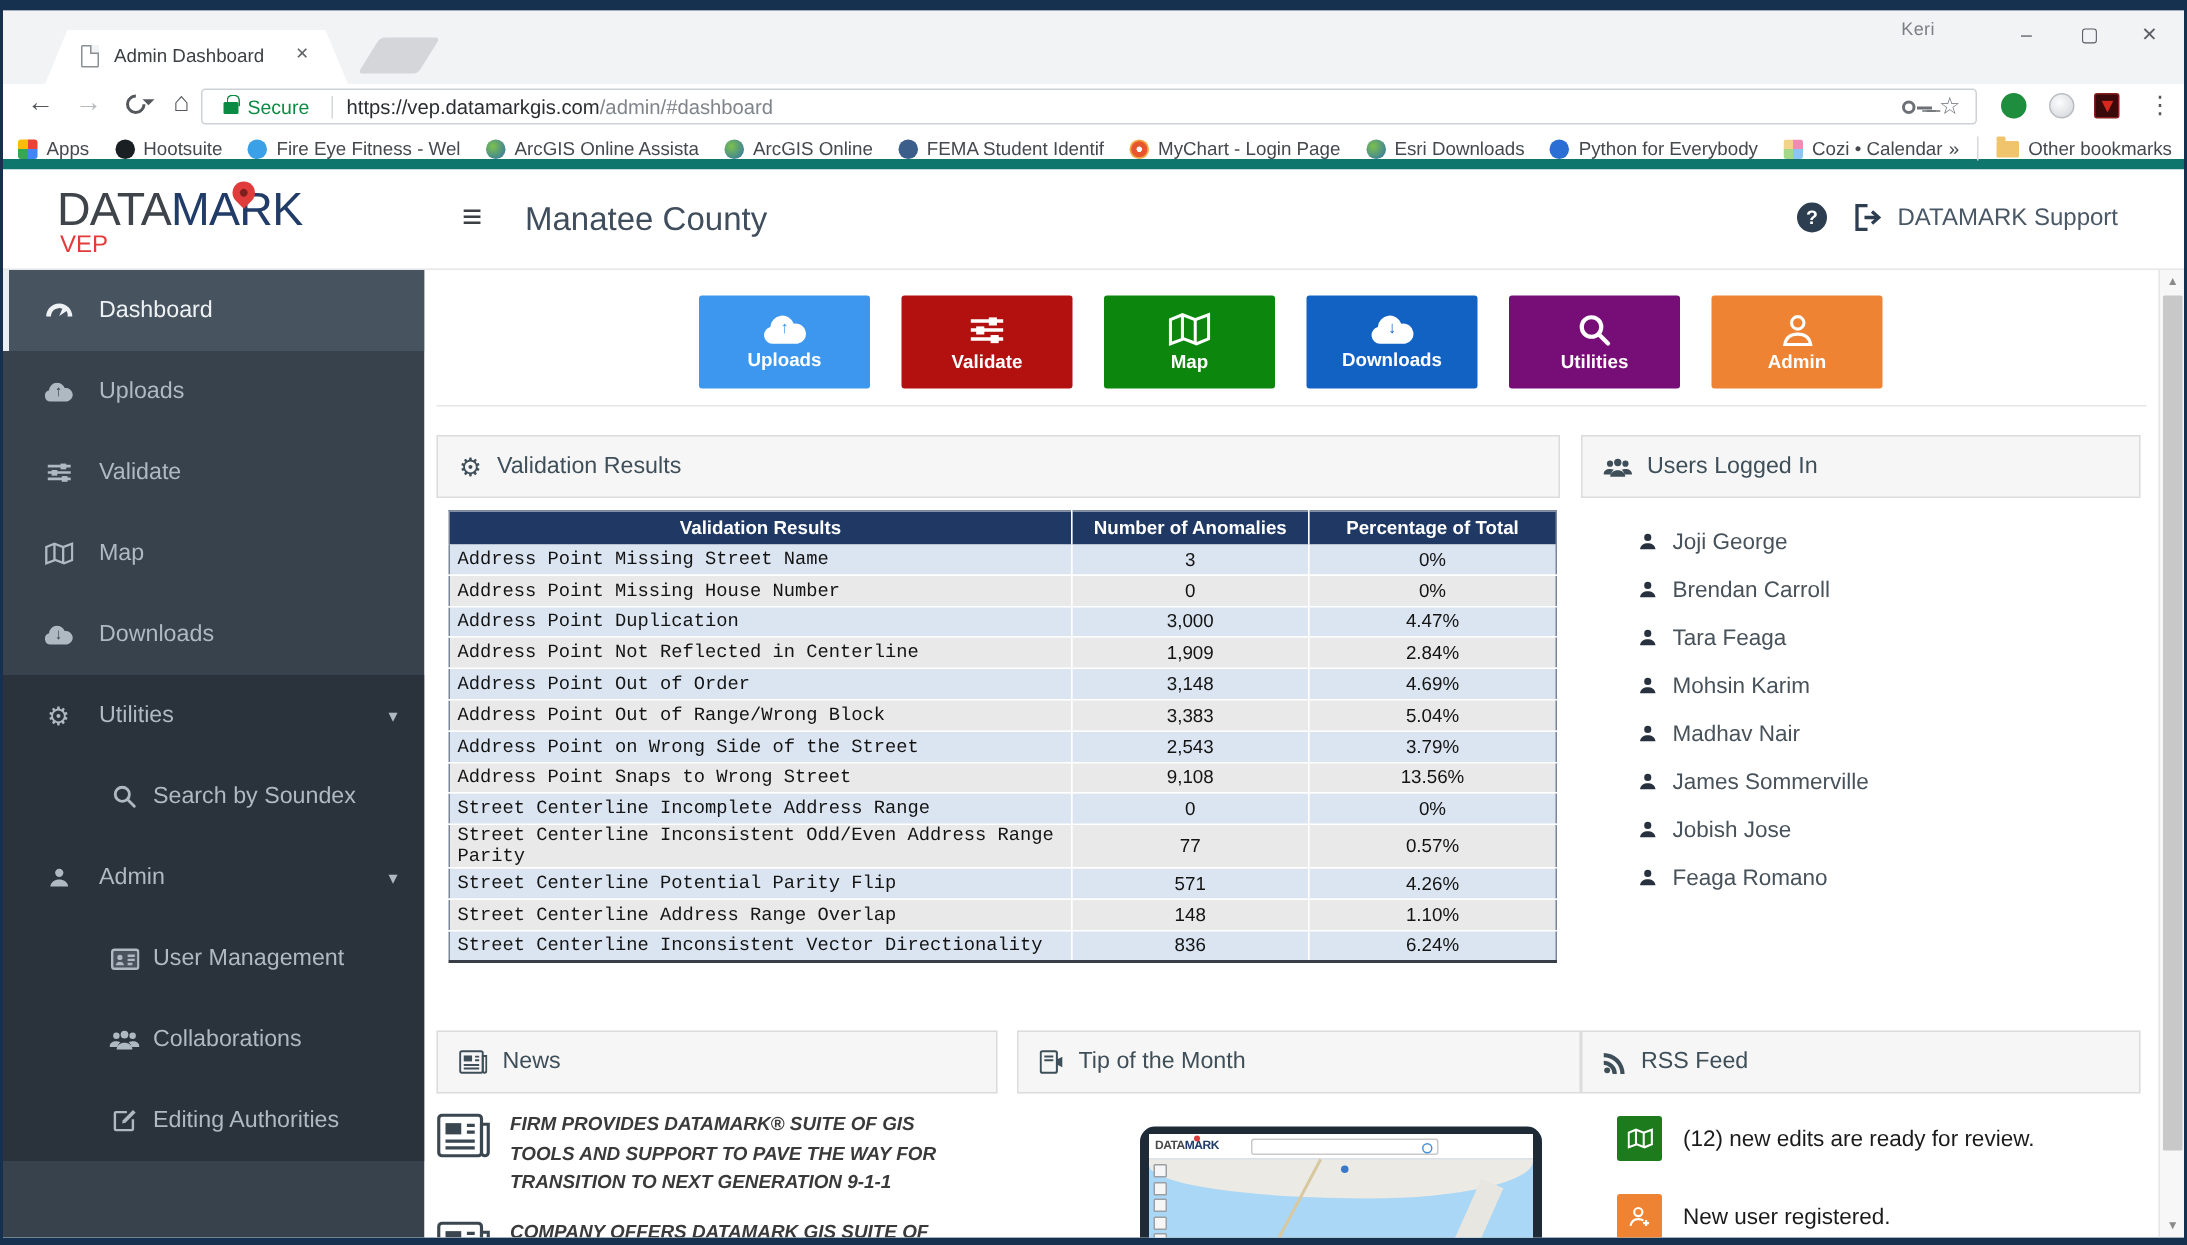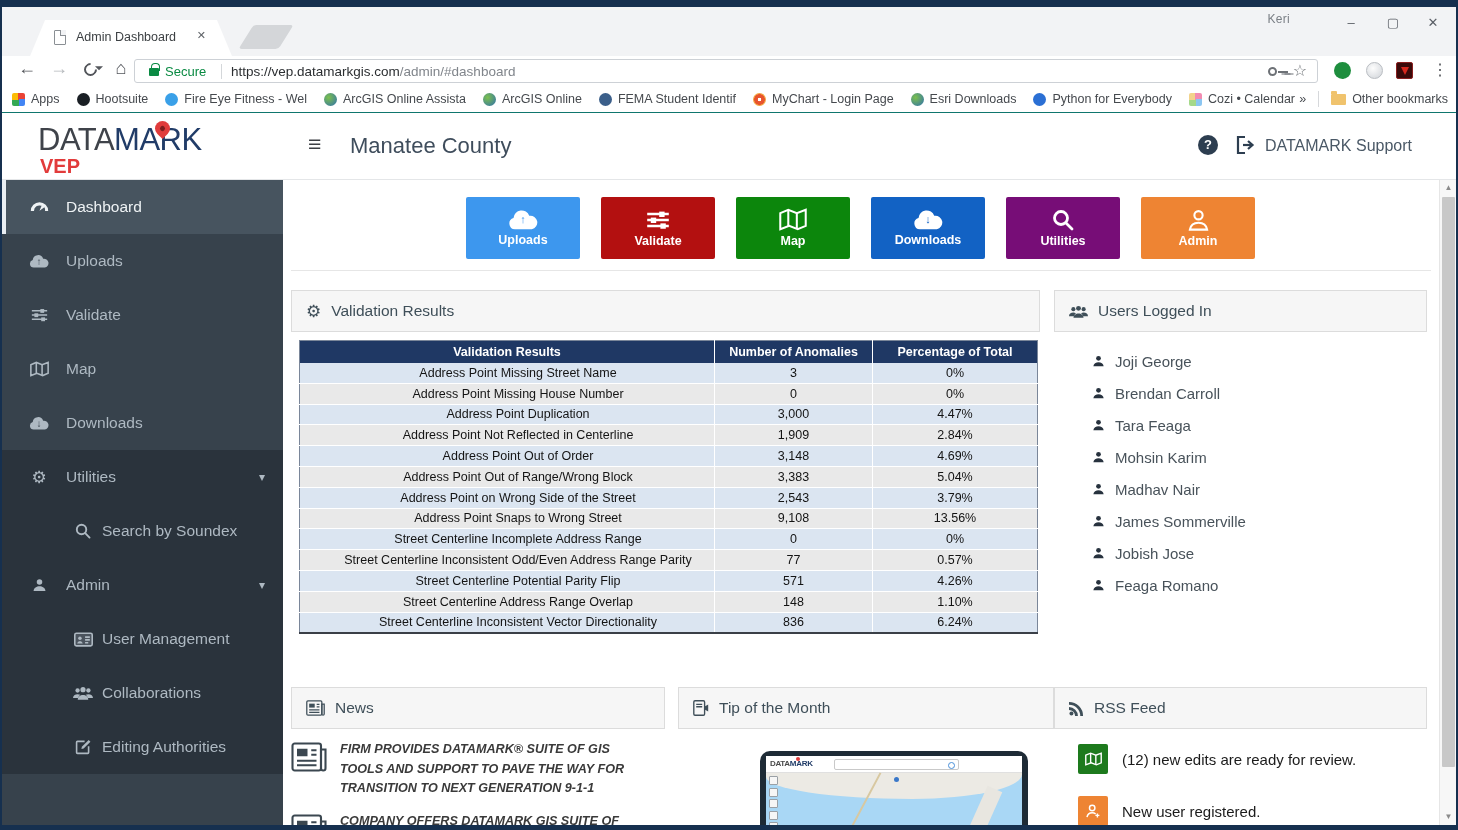--- a/index.html
+++ b/index.html
@@ -34,21 +34,21 @@
   .keyico::after { content:""; position:absolute; left:8px; top:2px; width:10px; height:2px; background:#6d7176; box-shadow: 6px 2px 0 -0.5px #6d7176, 3px 2px 0 -0.5px #6d7176; }
   .starico { position:absolute; right: 10px; top: 1px; font-size: 16px; color: #6d7176; }
   .extico { position: absolute; top: 6px; width: 17px; height: 17px; border-radius: 50%; }
   .ext-balloon { background: #1e8e3e; }
   .ext-balloon::after { content:""; position:absolute; left:6px; bottom:-3px; border:3px solid transparent; border-top-color:#1e8e3e; }
   .ext-circle { background: #fff; border: 1.5px solid #b9bdc2; background: radial-gradient(circle at 40% 35%, #fdfdfd, #cfd3d8); }
   .ext-adobe { border-radius: 2px; background: #3a0a0a; border: 1px solid #8a1f1f; }
   .ext-adobe::after { content:""; position:absolute; left:4px; top:4px; width:8px; height:8px; background:#d6281e; clip-path: polygon(0 0, 100% 0, 50% 100%); }
   .menu-dots { position: absolute; right: 8px; top: 4px; font-size: 16px; color: #54575c; }
 
-  .bookmarksbar { position: absolute; left: 0; top: 79px; width: 1454px; height: 27px; background: #fff; border-bottom: 1px solid #0f766e; }
+  .bookmarksbar { position: absolute; left: 0; top: 79px; width: 1454px; height: 27px; background: #fff; border-bottom: 7px solid #0f766e; }
   .bm-left { position: absolute; left: 10px; top: 0; height: 26px; display: flex; align-items: center; gap: 17px; }
   .bm { display: flex; align-items: center; gap: 6px; font-size: 12.5px; color: #45494e; white-space: nowrap; }
   .fav { width: 13px; height: 13px; border-radius: 50%; flex: 0 0 13px; }
   .fav-apps { border-radius: 2px; background: conic-gradient(#ea4335 0 25%, #4285f4 0 50%, #34a853 0 75%, #fbbc05 0); }
   .fav-hoot { background: #1a1f24; }
   .fav-w { background: #3aa0e8; }
   .fav-globe { background: radial-gradient(circle at 35% 35%, #7cc04d, #2e6fae); }
   .fav-fema { background: #3b5f8a; }
   .fav-mychart { background: radial-gradient(circle, #fff 18%, #e8542e 22% 55%, #f2a340 60%); }
   .fav-py { background: #2b6fd4; }
@@ -56,21 +56,21 @@
   .bm-right { position: absolute; right: 8px; top: 0; height: 26px; display: flex; align-items: center; gap: 12px; font-size: 12.5px; color: #45494e; }
   .bm-sep { height: 16px; border-left: 1px solid #d6d8db; }
   .folder { width: 15px; height: 11px; background: #f0c36d; border-radius: 1px; position: relative; }
   .folder::before { content:""; position:absolute; left:0; top:-3px; width:6px; height:3px; background:#f0c36d; border-radius:1px 1px 0 0; }
 
   
   .appheader { position: absolute; left: 0; top: 106px; width: 1454px; height: 67px; background: #fff; border-bottom: 1px solid #e4e6e8; }
   .brand { position: absolute; left: 36px; top: 9px; font-size: 31px; letter-spacing: -0.5px; }
   .brand .p1 { color: #3f434a; }
   .brand .p2 { color: #213c68; }
-  .brand-sub { position: absolute; left: 38px; top: 42px; font-size: 20px; font-weight: bold; color: #e23b3b; }
+  .brand-sub { position: absolute; left: 38px; top: 42px; font-size: 16px; font-weight: normal; color: #e23b3b; }
   .pin { position: absolute; left: 117px; top: -1px; width: 15px; height: 15px; background: #e03c3c; border-radius: 50% 50% 50% 0; transform: rotate(-45deg); }
   .pin::after { content:""; position:absolute; left:5px; top:5px; width:5px; height:5px; border-radius:50%; background:#7e1f1f; }
   .hamburger { position: absolute; left: 306px; top: 18px; font-size: 23px; color: #3c3f44; }
   .page-title { position: absolute; left: 348px; top: 20px; font-size: 22px; color: #3f4d5c; }
   .help-ico { position: absolute; left: 1196px; top: 22px; width: 20px; height: 20px; border-radius: 50%; background: #2d3e50; color: #fff;
               font-size: 13px; font-weight: bold; text-align: center; line-height: 20px; }
   .signout-ico { position: absolute; left: 1234px; top: 23px; color: #2d3e50; }
   .support { position: absolute; right: 44px; top: 24px; font-size: 16px; color: #4a5866; }
 
   
@@ -101,21 +101,21 @@
   .gearglyph { font-size: 17px; line-height: 1; }
 
   
   .vtable { position: absolute; left: 16px; top: 160px; border-collapse: collapse; table-layout: fixed; width: 738px;
             font-size: 12.5px; color: #141414; border: 1px solid #7a8699; border-bottom: 2px solid #3a3f47; }
   .vtable th { background: #1f3864; color: #fff; font-weight: bold; height: 22px; border-right: 1px solid #fff; font-size: 12.5px; }
   .vtable td { height: 20.8px; border-right: 1px solid #fff; border-bottom: 1px solid #fff; }
   .vtable th:last-child, .vtable td:last-child { border-right: none; }
   .vtable tr:nth-child(odd) td { background: #dbe5f1; }
   .vtable tr:nth-child(even) td { background: #e9e9e9; }
-  .vtable .c0 { text-align: center; padding-left: 22px; }
+  .vtable .c0 { text-align: left; padding-left: 5px; font-family: Liberation Mono, monospace; }
   .vtable .c1, .vtable .c2 { text-align: center; }
 
   
   .userlist { position: absolute; left: 771px; top: 165px; width: 373px; }
   .user-row { display: flex; align-items: center; gap: 10px; height: 32px; color: #48525a; font-size: 15px; }
   .user-row svg { color: #27323e; }
 
   
   .news-items { position: absolute; left: 8px; top: 560px; width: 374px; height: 85px; overflow: hidden; }
   .news-item { display: flex; gap: 13px; margin-bottom: 13px; cursor: pointer; }

